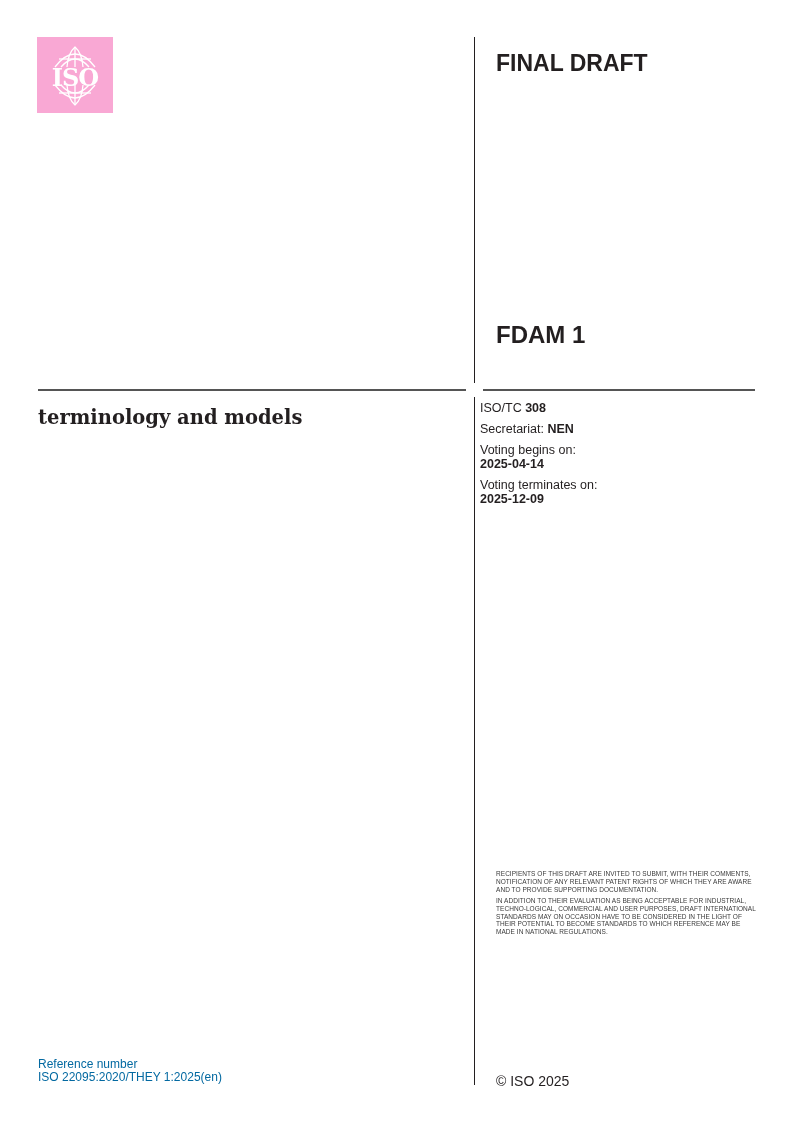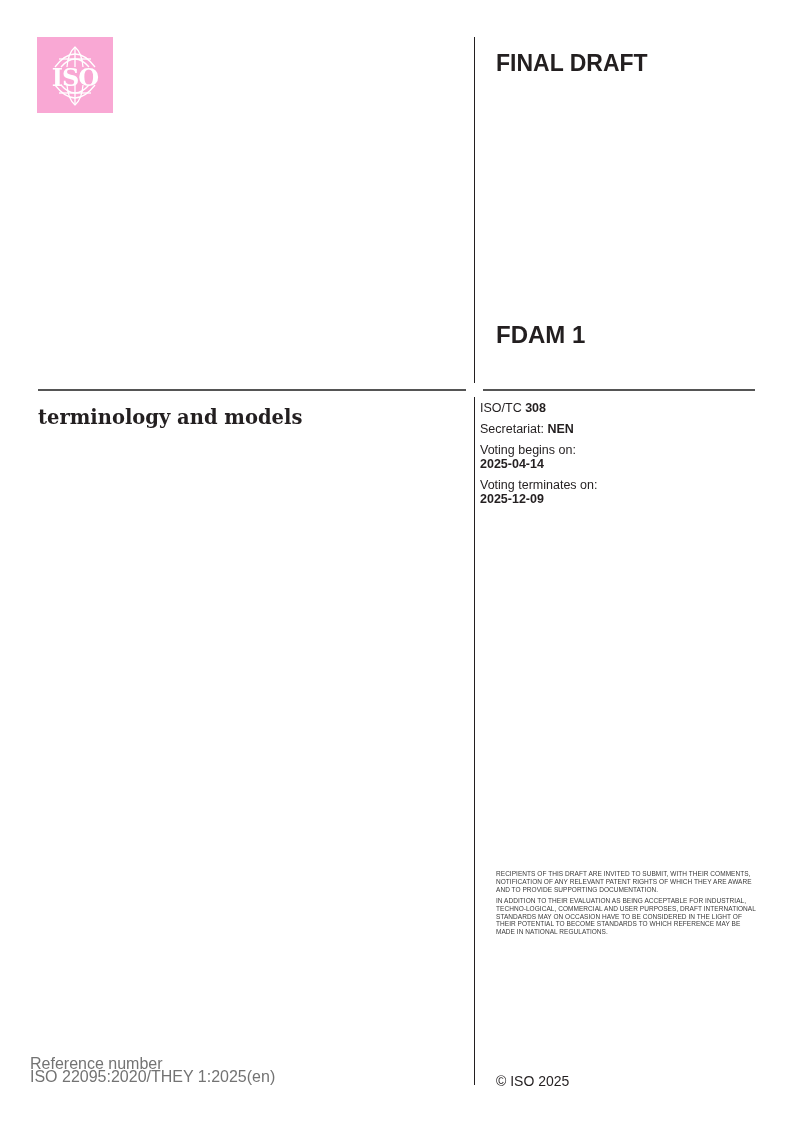--- a/index.html
+++ b/index.html
@@ -21,21 +21,21 @@
   .title .main { font-size: 19.5px; font-weight: bold; line-height: 24px; color: #231f20; }
   .title .sub { font-size: 18.5px; line-height: 24px; margin-top: 6px; color: #231f20; }
 
   .meta { left: 480px; top: 401px; font-size: 12.5px; color: #231f20; }
   .meta .row { margin-bottom: 7px; line-height: 14px; }
   .meta b { font-weight: bold; }
 
   .notice { left: 496px; top: 870px; width: 262px; font-size: 6.5px; line-height: 7.9px; color: #3a3a3a; letter-spacing: 0.05px; }
   .notice p { margin: 0 0 3px 0; }
 
-  .ref { left: 30px; top: 1058px; font-size: 16px; line-height: 12.5px; color: #737373; }
+  .ref { left: 38px; top: 1058px; font-size: 12px; line-height: 12.5px; color: #0369a1; }
   .copy { left: 496px; top: 1073px; font-size: 14px; color: #231f20; }
 </style>
 </head>
 <body>
 
 <div class="abs logo">
   <svg viewBox="0 0 76 76">
     <g fill="none" stroke="#ffffff" stroke-width="1.3">
 
       <path d="M18 30 Q38 4 58 30"></path>

